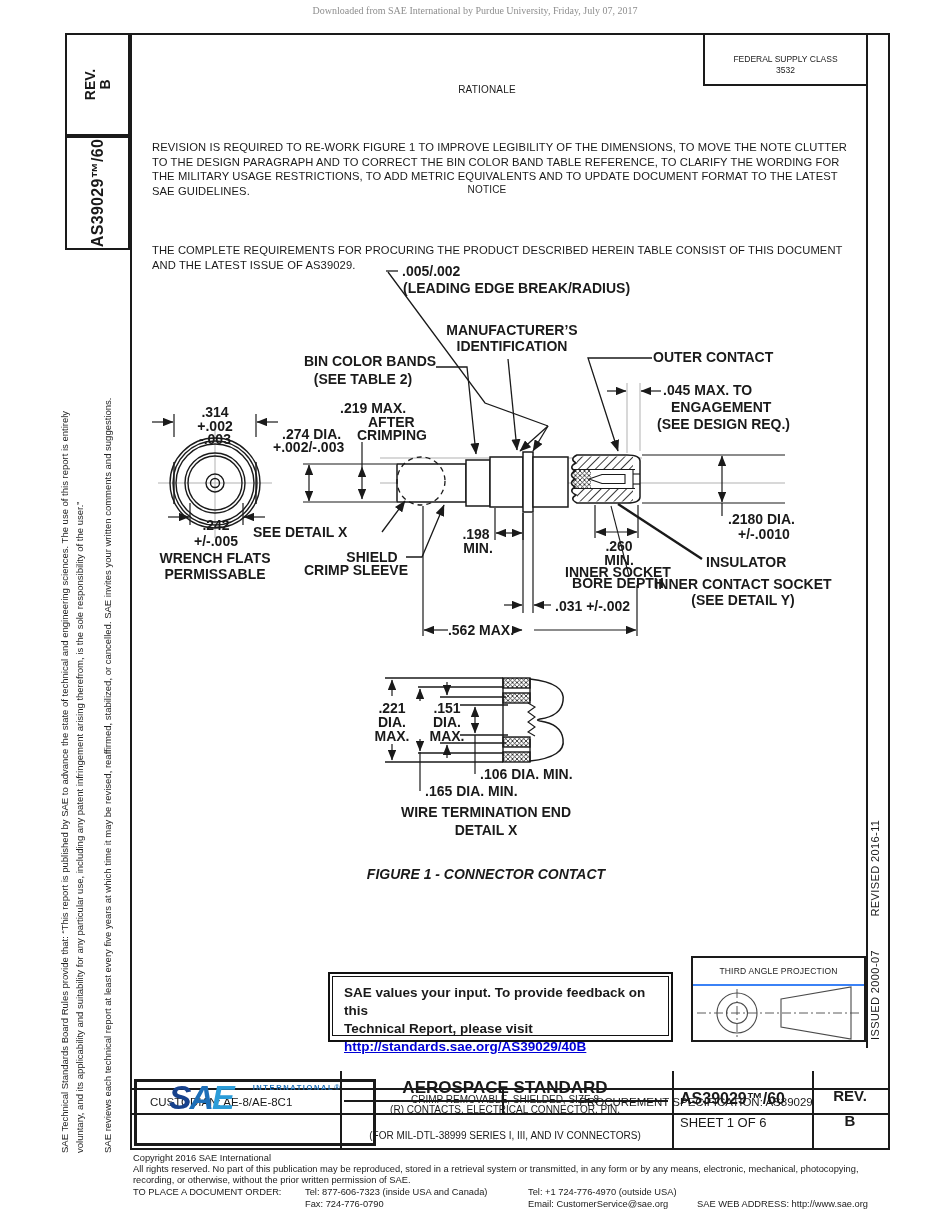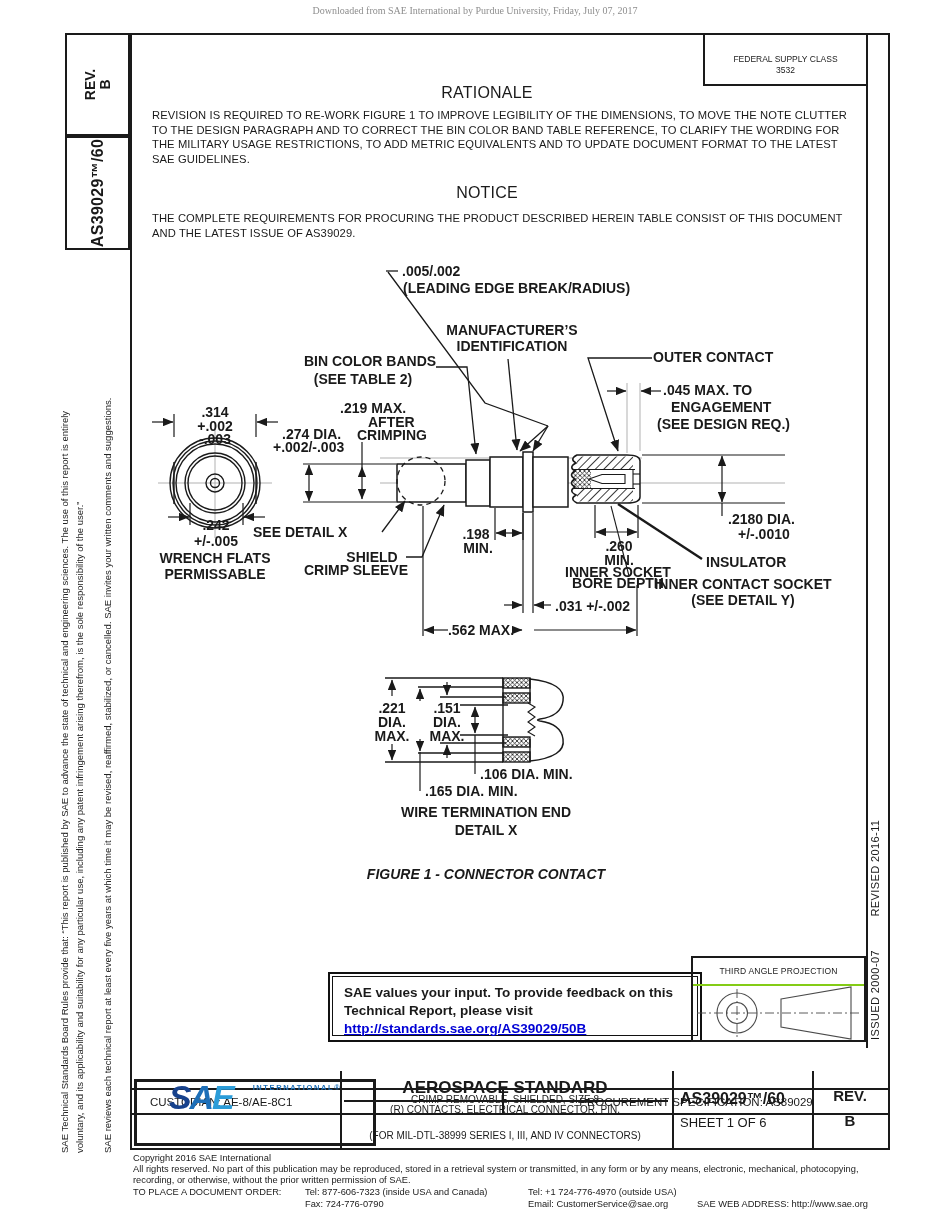--- a/index.html
+++ b/index.html
@@ -19,30 +19,30 @@
   .doc-box .rot-fill{width:110px;height:61px;}
   .doc-text{font-weight:bold;font-size:16px;letter-spacing:.3px;}
   .vtext{position:absolute;transform-origin:0 0;transform:rotate(-90deg);white-space:nowrap;}
   .disclaimer{left:57px;top:1153px;font-size:9.5px;line-height:15px;color:#222;}
   .disclaimer .gap{display:block;height:13px;}
   .issued{left:869px;top:1040px;font-size:11px;color:#1a1a1a;letter-spacing:.4px;}
   .issued .sp2{margin-left:30px;}
   .fsc-box{left:703px;top:35px;width:163px;height:51px;border-left:2px solid #1a1a1a;
            border-bottom:2px solid #1a1a1a;text-align:center;font-size:8.5px;line-height:11px;
            display:flex;flex-direction:column;justify-content:flex-end;padding-bottom:8px;box-sizing:border-box;}
-  .sec-title{width:710px;left:132px;text-align:center;font-size:16px;letter-spacing:.2px;}
-  .body-text{left:152px;width:706px;font-size:11.2px;line-height:14.7px;letter-spacing:.1px;}
+  .sec-title{width:710px;left:132px;text-align:center;font-size:10px;letter-spacing:.2px;}
+  .body-text{left:152px;width:706px;font-size:11.2px;line-height:14.7px;letter-spacing:.1px;margin-top:32px;}
   .fig{left:130px;top:255px;}
   .fig text{font-family:"Liberation Sans",sans-serif;font-weight:700;fill:#1a1a1a;font-size:14px;}
-  .feedback{left:328px;top:972px;width:374px;height:70px;border:2.5px solid #111;box-sizing:border-box;background:#fff;}
+  .feedback{left:328px;top:972px;width:345px;height:70px;border:2.5px solid #111;box-sizing:border-box;background:#fff;}
   .feedback .inner{margin:2px;border:1px solid #111;height:calc(100% - 6px);
                    padding:7px 0 0 11px;box-sizing:border-box;font-weight:bold;font-size:13.5px;line-height:18px;}
   .feedback a{color:#0000D6;text-decoration:underline;cursor:pointer;}
   .proj-box{left:691px;top:956px;width:175px;height:86px;border:2px solid #1a1a1a;box-sizing:border-box;}
-  .proj-head{height:26px;border-bottom:2px solid #84cc16;display:flex;align-items:center;justify-content:center;
+  .proj-head{height:26px;border-bottom:2px solid #3b82f6;display:flex;align-items:center;justify-content:center;
              font-size:8.5px;letter-spacing:.2px;}
   .cust-bar{left:130px;top:1088px;width:756px;height:23px;border:2px solid #1a1a1a;display:flex;font-size:11.5px;}
   .cust-left{width:372px;border-right:2px solid #1a1a1a;display:flex;align-items:center;padding-left:18px;box-sizing:border-box;}
   .cust-right{flex:1;display:flex;align-items:center;justify-content:center;}
   .tb-line{background:#1a1a1a;}
   .logo-box{left:134px;top:1079px;width:242px;height:67px;border:3px solid #1a1a1a;box-sizing:border-box;
             display:flex;flex-direction:row;justify-content:center;}
   .logo-sae{font-size:34px;font-weight:bold;font-style:italic;line-height:30px;letter-spacing:-2px;}
   .logo-sub{font-size:7.5px;font-weight:bold;letter-spacing:1.6px;color:#1D6FB8;margin-top:1px;margin-left:20px;}
   .tb-title{left:340px;top:1078px;width:330px;text-align:center;font-weight:bold;font-size:17px;}
@@ -296,21 +296,21 @@
     <text x="295" y="541">.165 DIA. MIN.</text>
     <text x="356" y="562" font-size="15" text-anchor="middle">WIRE TERMINATION END</text>
     <text x="356" y="580" font-size="15" text-anchor="middle">DETAIL X</text>
     <text x="356" y="624" font-size="14" font-style="italic" text-anchor="middle">FIGURE 1 - CONNECTOR CONTACT</text>
   </svg>
 
   <div class="abs feedback">
     <div class="inner">
       <span style="display:block">SAE values your input. To provide feedback on this</span>
       <span>Technical Report, please visit</span><br>
-      <a>http://standards.sae.org/AS39029/50B</a>
+      <a>http://standards.sae.org/AS39029/40B</a>
     </div>
   </div>
 
   <div class="abs proj-box">
     <div class="proj-head">THIRD ANGLE PROJECTION</div>
     <svg width="171" height="54" viewBox="0 0 171 54">
       <g stroke="#4a4a4a" stroke-width="1.1" fill="none">
         <line x1="4" y1="27" x2="167" y2="27" stroke-dasharray="9 3 2 3" stroke-width="0.9"></line>
         <line x1="44" y1="3" x2="44" y2="51" stroke-dasharray="9 3 2 3" stroke-width="0.9"></line>
         <circle cx="44" cy="27" r="20"></circle>

